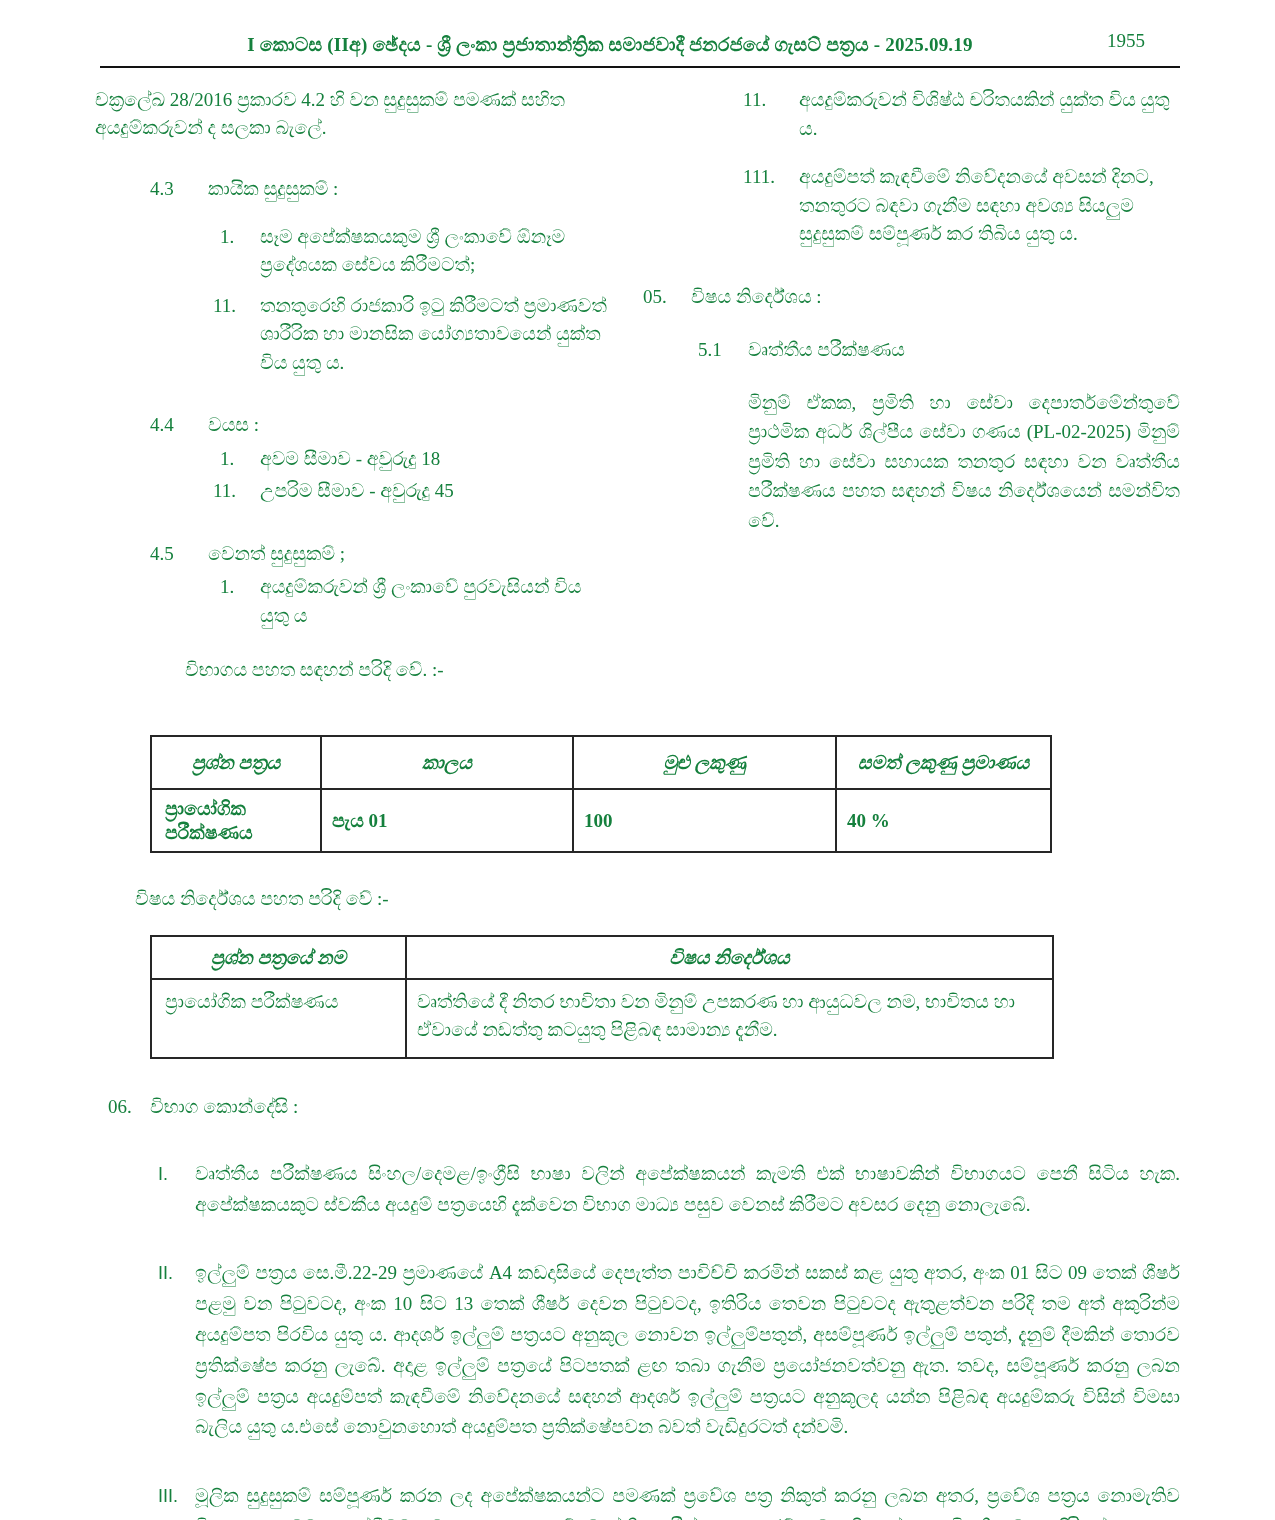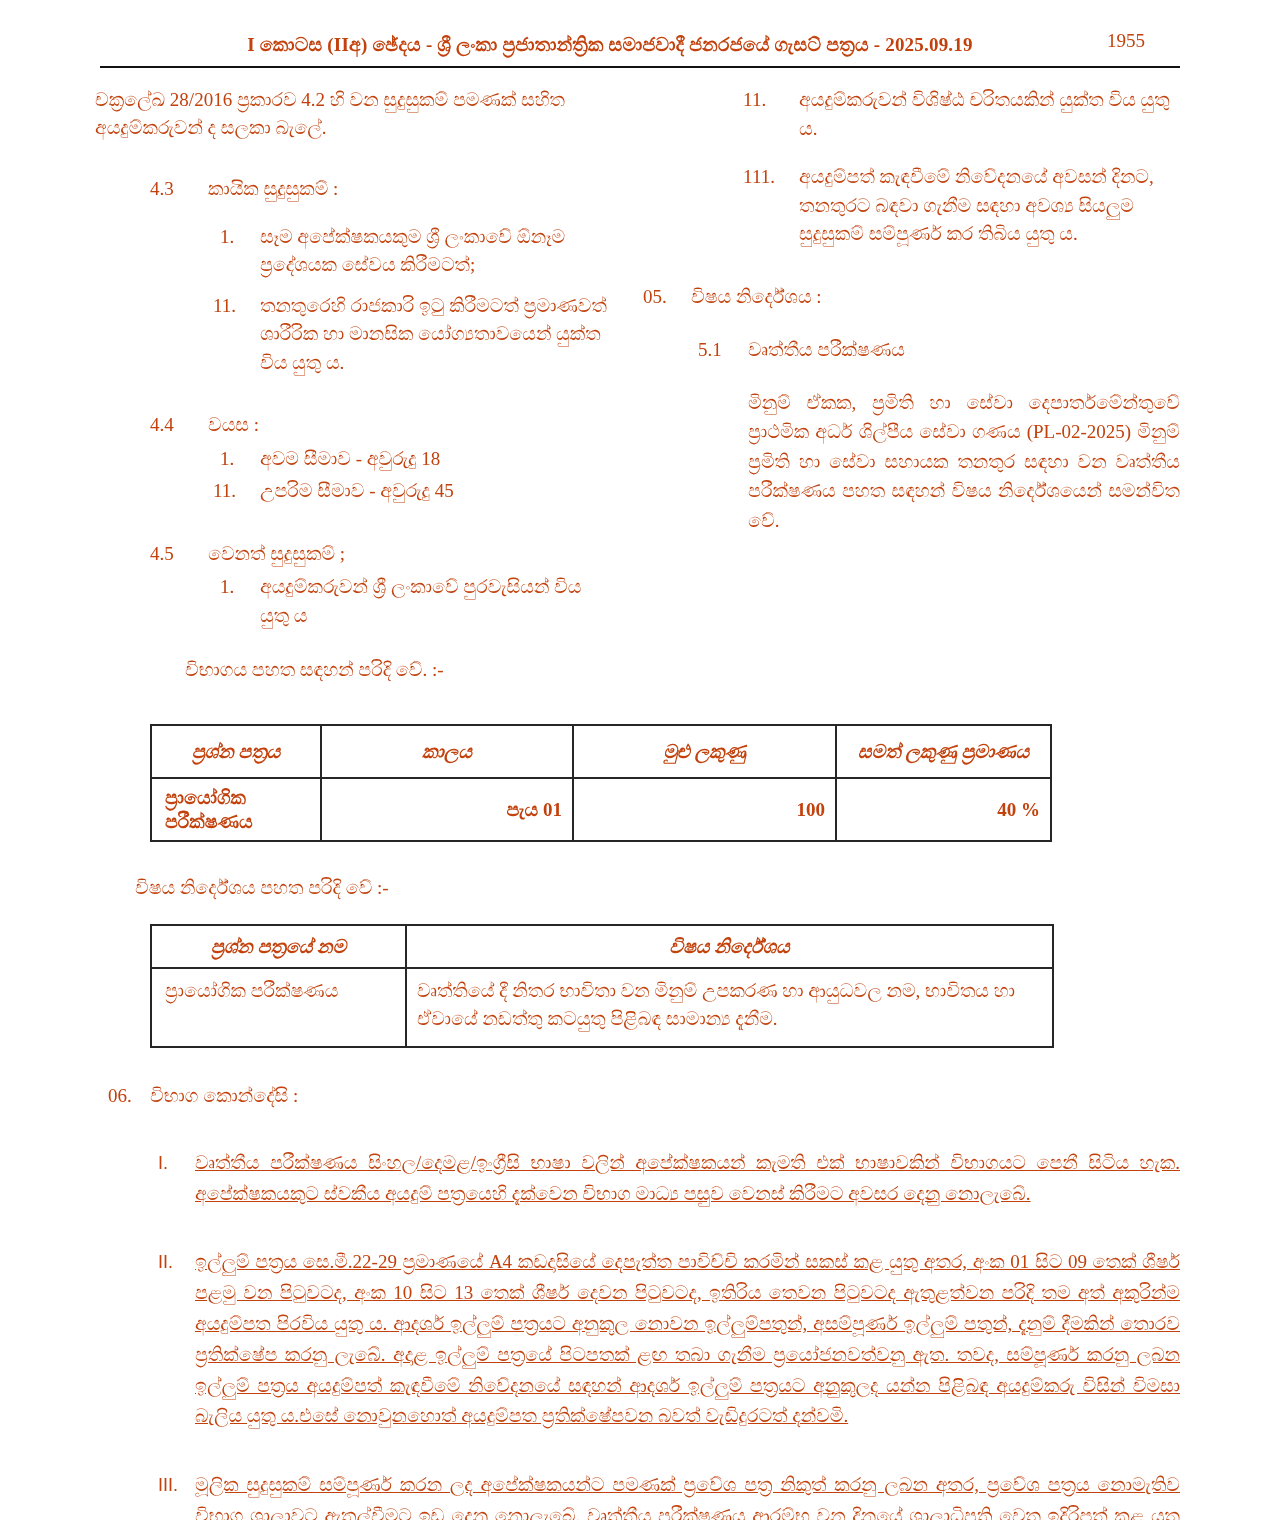--- a/index.html
+++ b/index.html
@@ -2,21 +2,21 @@
 <html><head>
 <meta charset="utf-8">
 <style>
   * { box-sizing: border-box; }
   html, body { margin: 0; padding: 0; background: #ffffff; }
   .page {
     position: relative;
     width: 1275px;
     height: 1520px;
     background: #ffffff;
-    color: #c2410c;
+    color: #15803d;
     font-family: "Liberation Serif", "DejaVu Serif", serif;
     overflow: hidden;
   }
   
   .header-wrap { padding: 34px 95px 0 100px; }
   .header-row { position: relative; width: 1080px; }
   .header-title {
     text-align: center;
     font-weight: bold;
     font-size: 19px;
@@ -43,51 +43,51 @@
   .sec-head { display: flex; margin-top: 34px; }
   .sec-no { margin-left: 55px; width: 52px; flex: 0 0 auto; }
   .sec-title { flex: 1; margin-left: 6px; }
 
   .li { display: flex; margin-top: 12px; }
   .li-first { margin-top: 20px; }
   .li-no { margin-left: 125px; width: 40px; flex: 0 0 auto; }
   .li-no-wide { margin-left: 118px; width: 47px; }
   .li-text { flex: 1; line-height: 1.5; }
 
-  .exam-note { margin: 26px 0 4px 90px; }
+  .exam-note { margin: 26px 0 15px 90px; }
 
   
   .r-li { display: flex; }
   .r-li-no { margin-left: 100px; width: 56px; flex: 0 0 auto; }
   .r-li-text { flex: 1; line-height: 1.5; }
   .r-sec { display: flex; margin-top: 34px; }
   .r-sec-no { width: 48px; flex: 0 0 auto; }
   .r-sub { display: flex; margin-top: 26px; }
   .r-sub-no { margin-left: 55px; width: 50px; flex: 0 0 auto; }
   .r-para { margin: 24px 0 0 105px; text-align: justify; line-height: 1.56; }
 
   
   table { border-collapse: collapse; table-layout: fixed; }
   th, td { border: 2px solid #262626; padding: 7px 10px; }
   .table1 { margin: 36px 0 0 55px; width: 900px; }
   .table1 th { font-style: italic; font-weight: 600; height: 53px; font-size: 19px; }
-  .table1 td { height: 63px; text-align: right; font-weight: bold; }
+  .table1 td { height: 63px; text-align: left; font-weight: bold; }
   .table1 td.first { text-align: left; padding-left: 13px; line-height: 1.25; }
   .between-note { margin: 32px 0 0 40px; }
   .table2 { margin: 22px 0 8px 55px; width: 902px; }
   .table2 th { font-style: italic; font-weight: 600; height: 33px; font-size: 19px; }
   .table2 td { height: 79px; vertical-align: top; padding-top: 8px; line-height: 1.45; }
   .table2 td.first { padding-left: 13px; }
 
   
   .cond-head { display: flex; margin: 34px 0 0 13px; }
   .cond-head-no { width: 42px; flex: 0 0 auto; }
   .cond-item { display: flex; margin-top: 38px; }
   .cond-no { margin-left: 63px; width: 37px; flex: 0 0 auto; font-family: "Liberation Sans", sans-serif; font-size: 18px; padding-top: 2px; }
-  .cond-text { flex: 1; text-align: justify; line-height: 1.62; text-decoration: underline; }
+  .cond-text { flex: 1; text-align: justify; line-height: 1.62; }
 </style>
 </head>
 <body>
 
 <div class="page">
 
   <div class="header-wrap">
     <div class="header-row">
       <div class="header-title">I කොටස (IIඅ) ඡේදය - ශ්‍රී ලංකා ප්‍රජාතාන්ත්‍රික සමාජවාදී ජනරජයේ ගැසට් පත්‍රය -  2025.09.19</div>
       <div class="page-number">1955</div>

